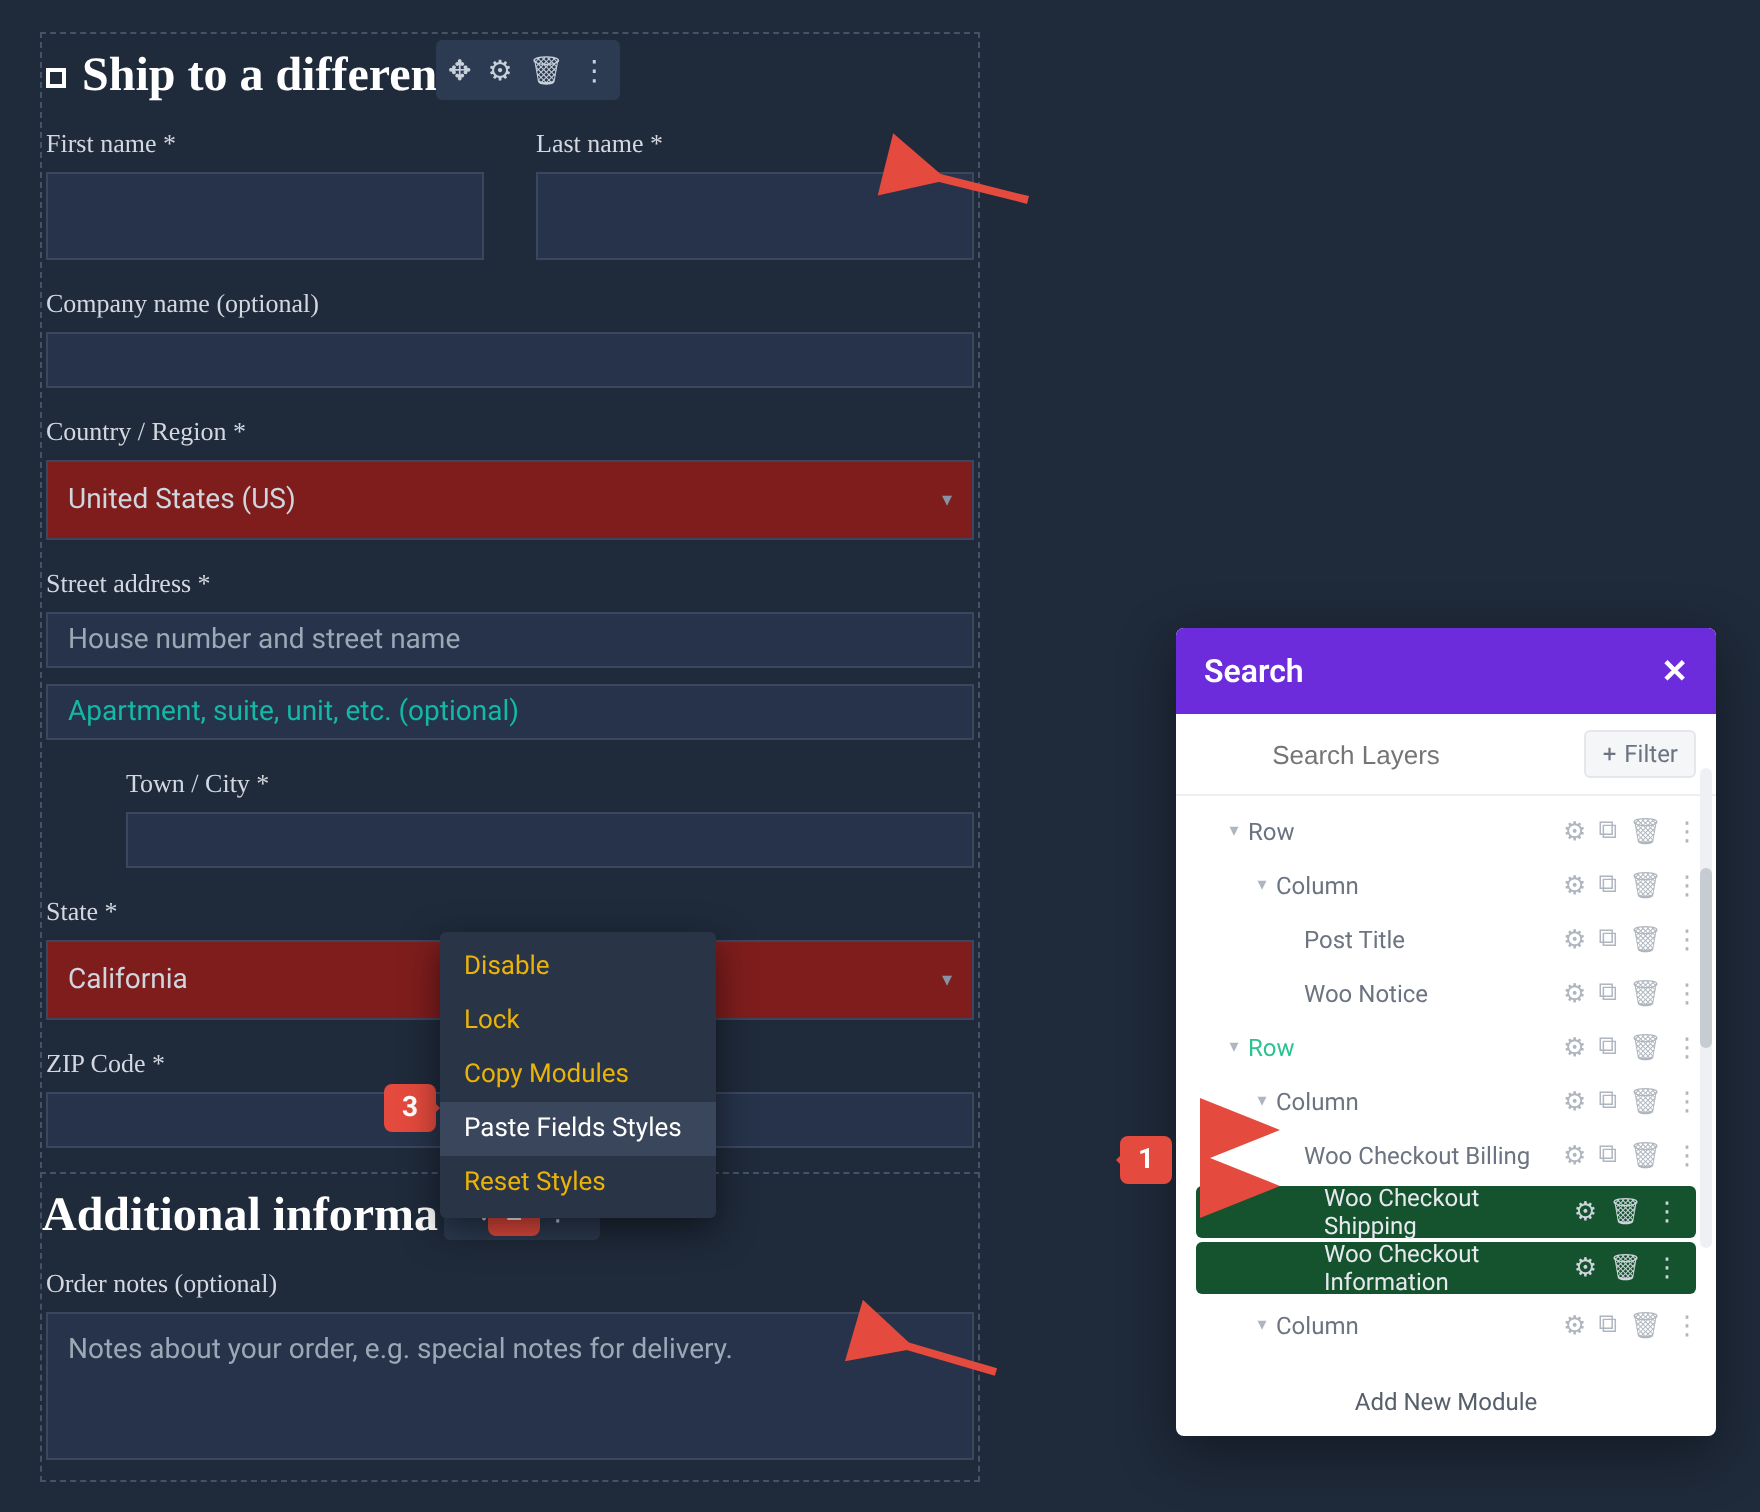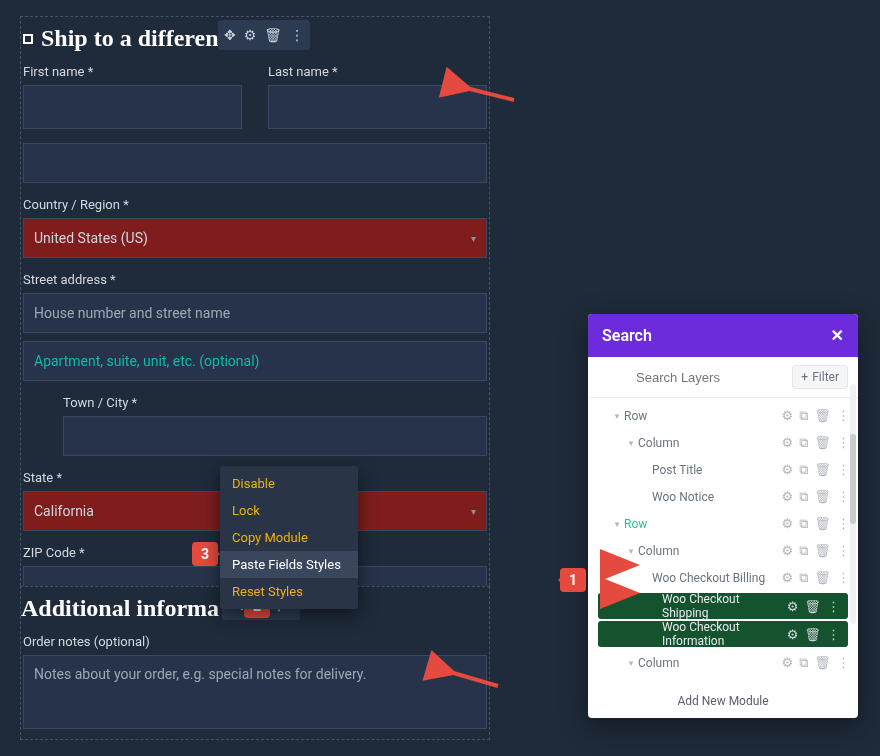--- a/index.html
+++ b/index.html
@@ -35,26 +35,27 @@
     .section-title .ch {
       width: 10px; height: 10px; border: 2px solid #fff; margin-right: 8px;
       display: inline-block;
     }
 
     .field-label {
       color: #d3d8e0;
       font-size: 13px;
       margin-bottom: 6px;
       display: block;
+      font-family: Liberation Serif, serif;
     }
     .field-row { display: flex; gap: 26px; margin-bottom: 14px; }
     .field { flex: 1; }
     .input {
       width: 100%;
-      height: 40px;
+      height: 28px;
       background: #26334a;
       border: 1px solid #3b475e;
       padding: 0 10px;
       color: #cfd6de;
       font-size: 14px;
     }
     .input.short { height: 44px; }
     .textarea {
       width: 100%;
       height: 74px;
@@ -214,20 +215,21 @@
       <span class="field-label">First name *</span>
       <div class="input short"></div>
     </div>
     <div class="field">
       <span class="field-label">Last name *</span>
       <div class="input short"></div>
     </div>
   </div>
 
   <div class="field" style="padding:0 2px; margin-bottom:14px;">
+    <span class="field-label">Company name (optional)</span>
     <div class="input"></div>
   </div>
 
   <div class="field" style="padding:0 2px; margin-bottom:14px;">
     <span class="field-label">Country / Region *</span>
     <div class="select">
       <span>United States (US)</span>
       <span class="caret">▾</span>
     </div>
   </div>
@@ -283,21 +285,21 @@
 </div>
 
 <div class="mod-toolbar" style="left:222px; top:590px; width:78px; justify-content:space-around;">
   <span class="ico">✥</span>
   <span class="ico">⋮</span>
 </div>
 
 <div class="ctxmenu">
     <div class="item">Disable</div>
     <div class="item">Lock</div>
-    <div class="item">Copy Module</div>
+    <div class="item">Copy Modules</div>
     <div class="item active">Paste Fields Styles</div>
     <div class="item">Reset Styles</div>
   </div>
 
 <div class="layers">
   <div class="layers-header">
     <span>Search</span>
     <span class="x">✕</span>
   </div>
   <div class="layers-search">

